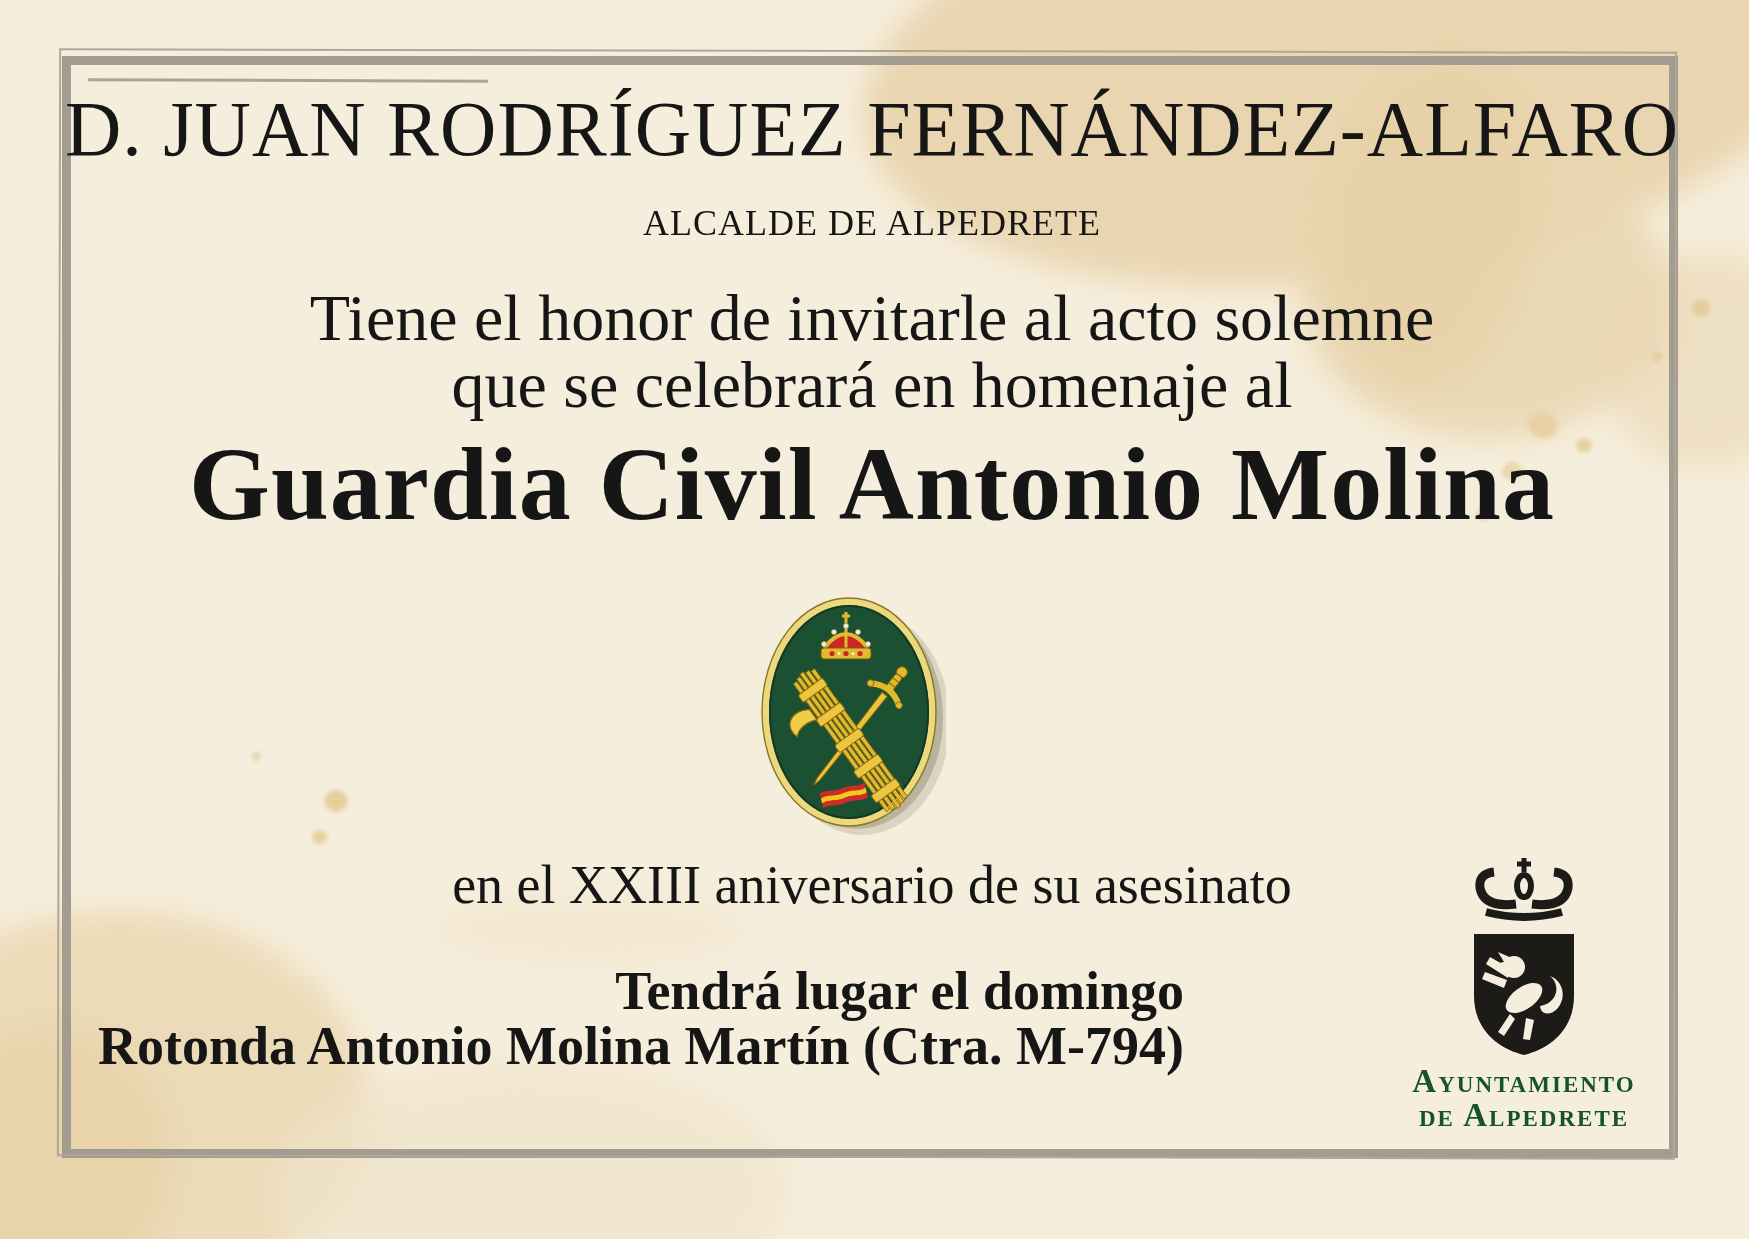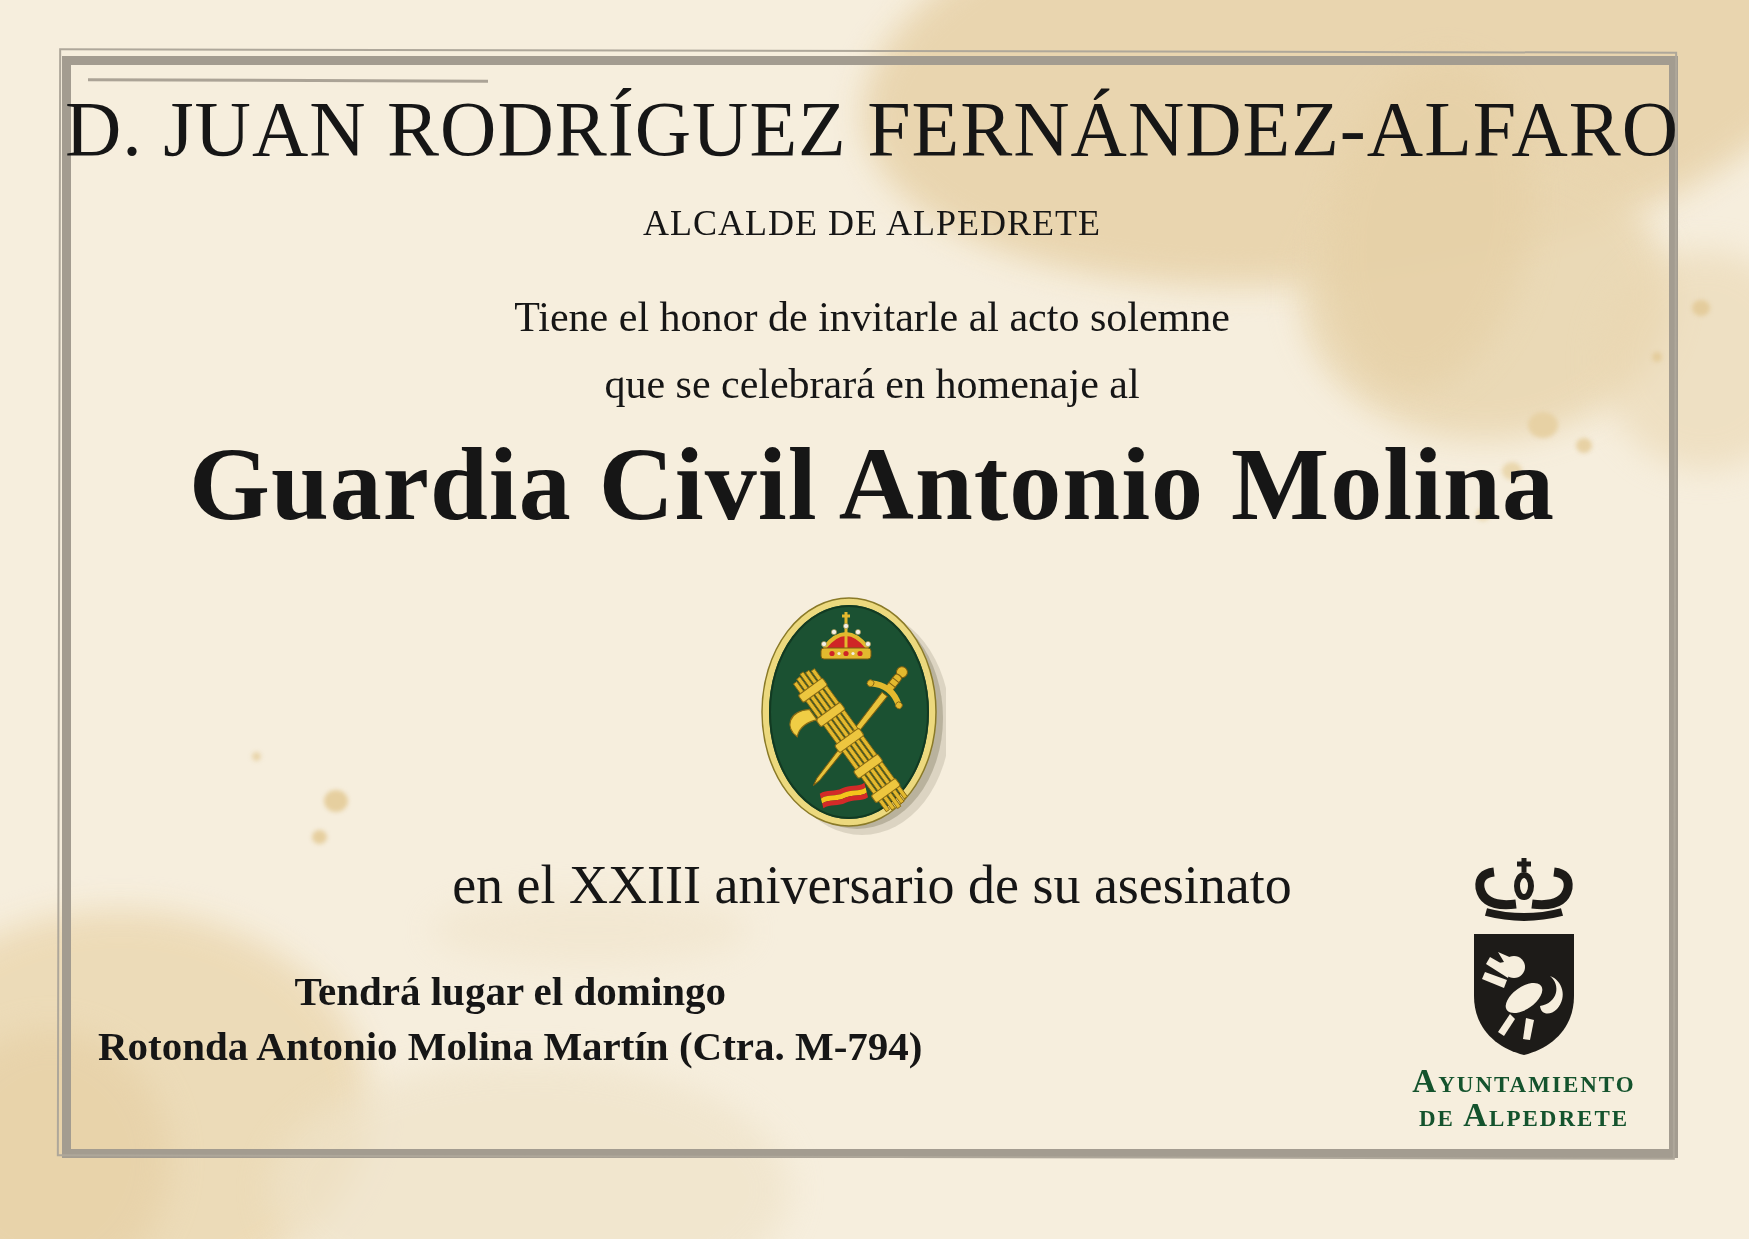--- a/index.html
+++ b/index.html
@@ -27,26 +27,26 @@
     transform:rotate(.12deg);
   }
   #frame-accent{
     position:absolute;left:88px;top:79px;width:400px;height:3px;
     background:#aba396;transform:rotate(.25deg);z-index:3;
   }
   
   .center{position:absolute;left:64px;width:1616px;text-align:center;z-index:4;}
   #title1{top:88px;font-size:78px;letter-spacing:1px;line-height:1.05;}
   #title2{top:202px;font-size:36px;letter-spacing:1px;}
-  #intro{top:284px;font-size:42px;line-height:67px;}
+  #intro{top:284px;font-size:66px;line-height:67px;}
   #honoree{top:424px;font-size:104px;font-weight:700;letter-spacing:1px;}
   #anniversary{top:854px;font-size:54px;font-family:Liberation Serif, serif;}
   #details{
     position:absolute;left:98px;top:964px;z-index:4;
-    font-size:41px;font-weight:700;line-height:55px;text-align:center;
+    font-size:54px;font-weight:700;line-height:55px;text-align:right;
   }
   
   #gc-emblem{position:absolute;left:754px;top:588px;z-index:4;}
   
   #ayto{position:absolute;left:1396px;top:856px;width:256px;z-index:4;text-align:center;}
   #ayto svg{display:block;margin:0 auto;}
   .ayto-line{
     font-weight:700;font-variant:small-caps;letter-spacing:2px;
     font-size:33px;line-height:34px;color:#14532d;
   }

